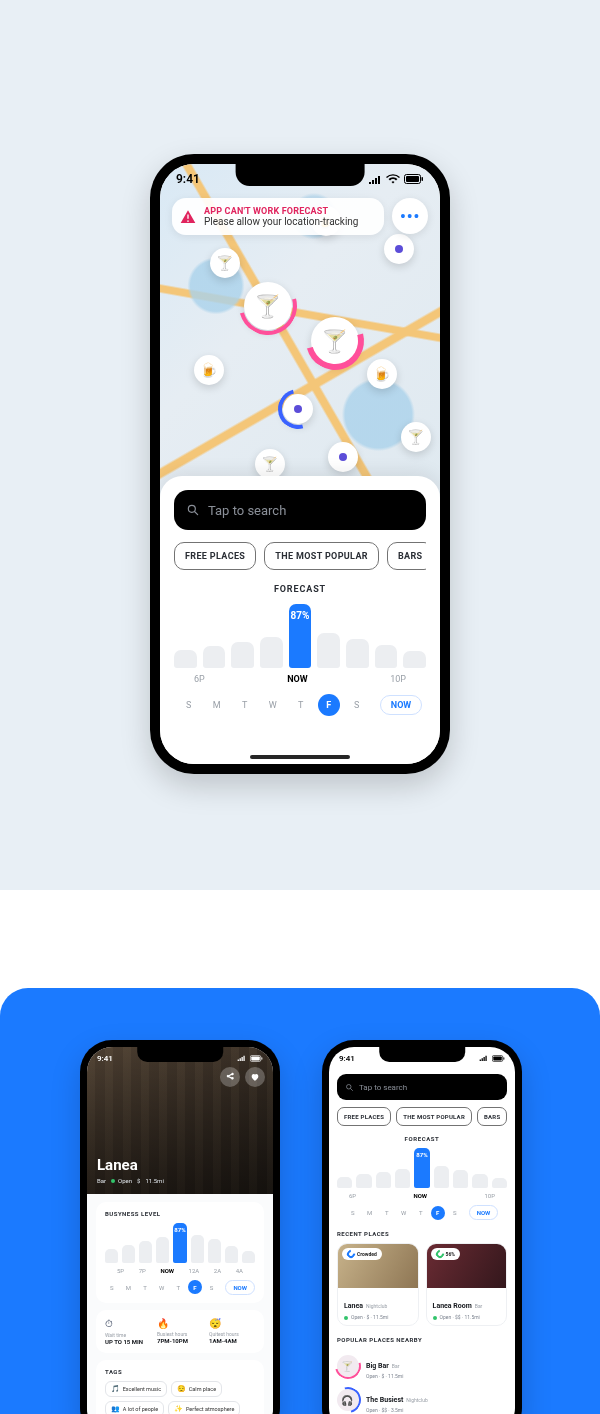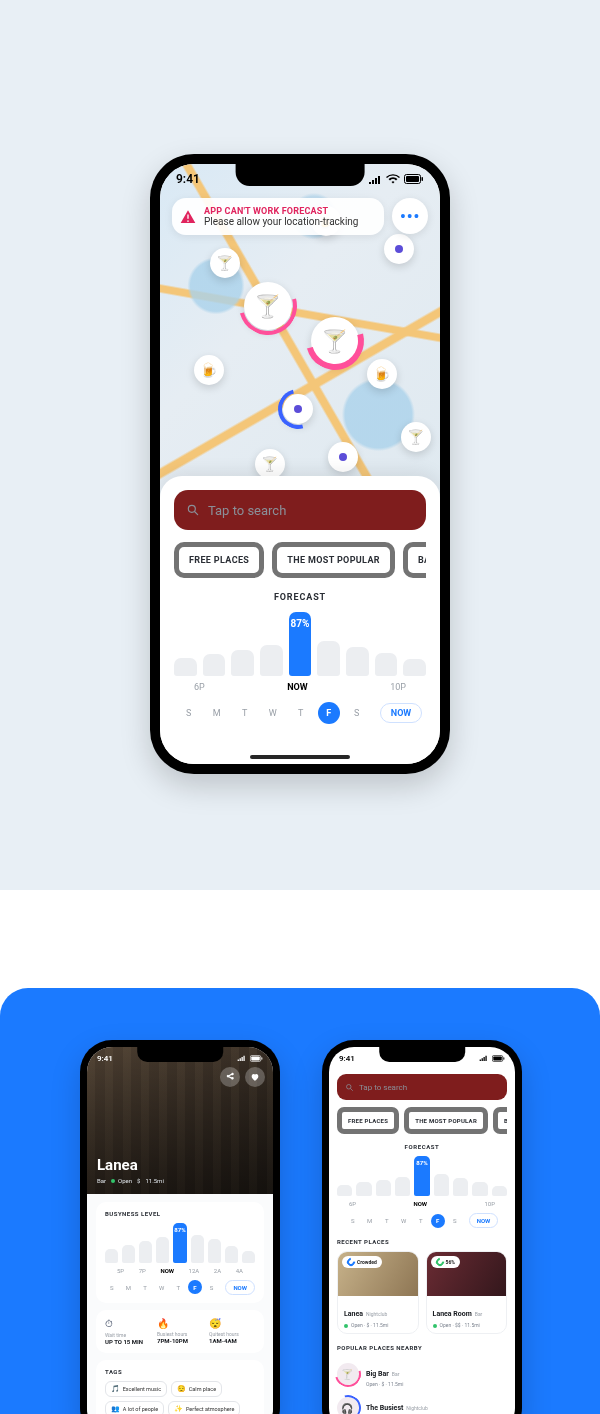--- a/index.html
+++ b/index.html
@@ -45,23 +45,23 @@
 
 .alert { position:absolute; top:34px; left:12px; right:56px; background:rgba(255,255,255,0.92); border-radius:14px; padding:8px 10px 8px 32px; font-size:10px; box-shadow:0 2px 8px rgba(0,0,0,0.08); z-index:30; }
 .alert .t1 { color:#e0245e; font-weight:700; letter-spacing:0.02em; font-size:9px; }
 .alert .t2 { color:#333; font-size:10px; }
 .alert-icon { position:absolute; left:8px; top:50%; transform:translateY(-50%); width:16px; height:16px; }
 .menu-btn { position:absolute; top:34px; right:12px; width:36px; height:36px; background:#fff; border-radius:50%; display:flex; align-items:center; justify-content:center; box-shadow:0 2px 8px rgba(0,0,0,0.1); z-index:30; color:#1b7aff; font-weight:700; letter-spacing:1px; }
 
 
 .sheet { position:absolute; bottom:0; left:0; right:0; background:#fff; border-top-left-radius:22px; border-top-right-radius:22px; padding:14px 14px 18px; box-shadow:0 -4px 18px rgba(0,0,0,0.08); }
 .sheet.tall { height:48%; }
-.search { display:flex; align-items:center; gap:8px; background:#7f1d1d; border-radius:14px; height:40px; padding:0 12px; color:#8a8f98; font-size:13px; }
+.search { display:flex; align-items:center; gap:8px; background:#000000; border-radius:14px; height:40px; padding:0 12px; color:#8a8f98; font-size:13px; }
 .chips { display:flex; gap:8px; margin-top:12px; overflow:hidden; }
-.chip { flex:0 0 auto; border:5px solid #737373; border-radius:10px; padding:8px 10px; font-size:9px; font-weight:700; letter-spacing:0.04em; color:#2a2e35; background:#fff; white-space:nowrap; }
+.chip { flex:0 0 auto; border:1px solid #737373; border-radius:10px; padding:8px 10px; font-size:9px; font-weight:700; letter-spacing:0.04em; color:#2a2e35; background:#fff; white-space:nowrap; }
 .section-label { text-align:center; font-size:9px; font-weight:700; letter-spacing:0.1em; color:#2a2e35; margin-top:14px; }
 .bars { display:flex; gap:6px; align-items:flex-end; justify-content:center; height:64px; margin-top:10px; }
 .bar { width:26px; background:#eceef1; border-radius:7px 7px 3px 3px; position:relative; }
 .bar.active { background:#1b7aff; }
 .bar .pct { position:absolute; top:6px; left:0; right:0; text-align:center; font-size:10px; font-weight:700; color:#fff; }
 .timelabels { display:flex; justify-content:space-between; font-size:9px; color:#9aa0a8; margin:6px 20px 0; }
 .timelabels .now { color:#000; font-weight:700; }
 .days { display:flex; gap:6px; align-items:center; justify-content:center; margin-top:10px; }
 .day { width:22px; height:22px; border-radius:50%; display:flex; align-items:center; justify-content:center; font-size:9px; color:#9aa0a8; }
 .day.sel { background:#1b7aff; color:#fff; font-weight:700; }

